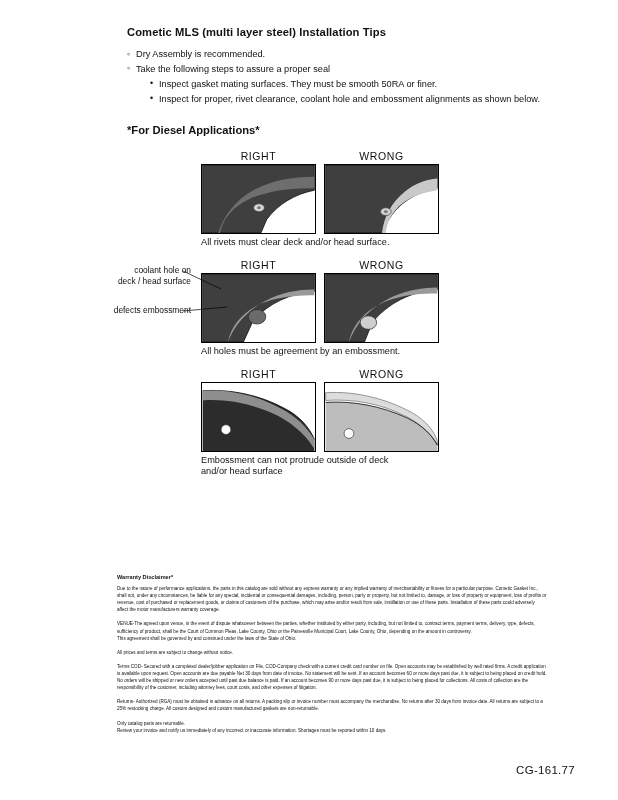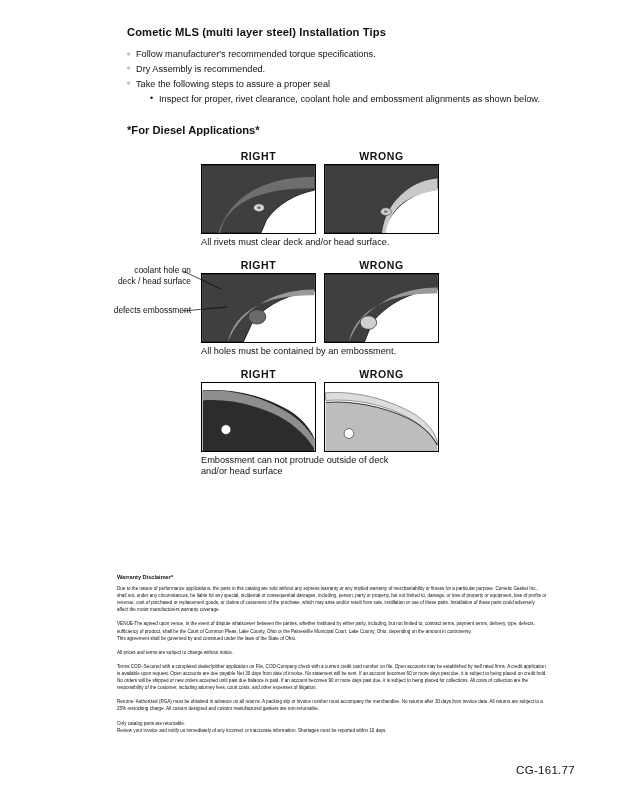--- a/index.html
+++ b/index.html
@@ -88,21 +88,21 @@
   }
   .fig-row {
     display: flex;
     gap: 8px;
     justify-content: flex-start;
   }
   .fig-col { width: 115px; }
   .fig-label {
     text-align: center;
     font-size: 10.5px;
-    font-weight: bold;
+    font-weight: normal;
     letter-spacing: 0.6px;
     margin-bottom: 2px;
   }
   .fig-img {
     width: 115px;
     height: 70px;
     border: 0.8px solid #000;
     box-sizing: border-box;
     background: #ffffff;
     display: block;
@@ -147,25 +147,25 @@
   }
 </style>
 </head>
 <body>
 
 <div class="page">
 
   <h1 class="title">Cometic MLS (multi layer steel) Installation Tips</h1>
 
   <ul class="bullets">
-    <li><span>Follow manufacturer's recommended torque specifications.</span></li>
     <li><span>Dry Assembly is recommended.</span></li>
     <li>
       <span>Take the following steps to assure a proper seal</span>
       <ul class="sublist">
+        <li><span>Inspect gasket mating surfaces.  They must be smooth 50RA or finer.</span></li>
         <li><span>Inspect for proper, rivet clearance, coolant hole and embossment alignments as shown below.</span></li>
       </ul>
     </li>
   </ul>
 
   <h2 class="subhead">*For Diesel Applications*</h2>
 
 
   <div class="figures">
 
@@ -224,21 +224,21 @@
           <div class="fig-label">WRONG</div>
           <svg class="fig-img" viewBox="0 0 115 70">
             <rect x="0" y="0" width="115" height="70" fill="#ffffff"></rect>
             <path d="M0 0 H115 V16 C88 18 64 30 48 50 L40 70 H0 Z" fill="#3f3f3f"></path>
             <path d="M0 0 H115 V16 C88 18 64 30 48 50 L40 70 H0 Z" fill="none" stroke="#000" stroke-width="0.7"></path>
             <path d="M24 70 C28 50 44 34 68 26 C84 21 100 20 115 20 V14 C98 14 78 18 62 27 C42 38 30 54 24 70 Z" fill="#9a9a9a"></path>
             <ellipse cx="44" cy="50" rx="8.5" ry="7" fill="#cfcfcf" stroke="#2d2d2d" stroke-width="0.8"></ellipse>
           </svg>
         </div>
       </div>
-      <div class="fig-caption">All holes must be contained by an embossment.</div>
+      <div class="fig-caption">All holes must be agreement by an embossment.</div>
     </div>
 
     <div class="fig-block" style="margin-top:10px;">
       <div class="fig-row">
         <div class="fig-col">
           <div class="fig-label">RIGHT</div>
           <svg class="fig-img" viewBox="0 0 115 70">
             <rect x="0" y="0" width="115" height="70" fill="#ffffff"></rect>
             <path d="M0 8 C28 6 58 12 84 26 C100 34 110 46 115 58 V70 H0 Z" fill="#2c2c2c"></path>
             <path d="M0 8 C28 6 58 12 84 26 C100 34 110 46 115 58" fill="none" stroke="#000" stroke-width="0.8"></path>

